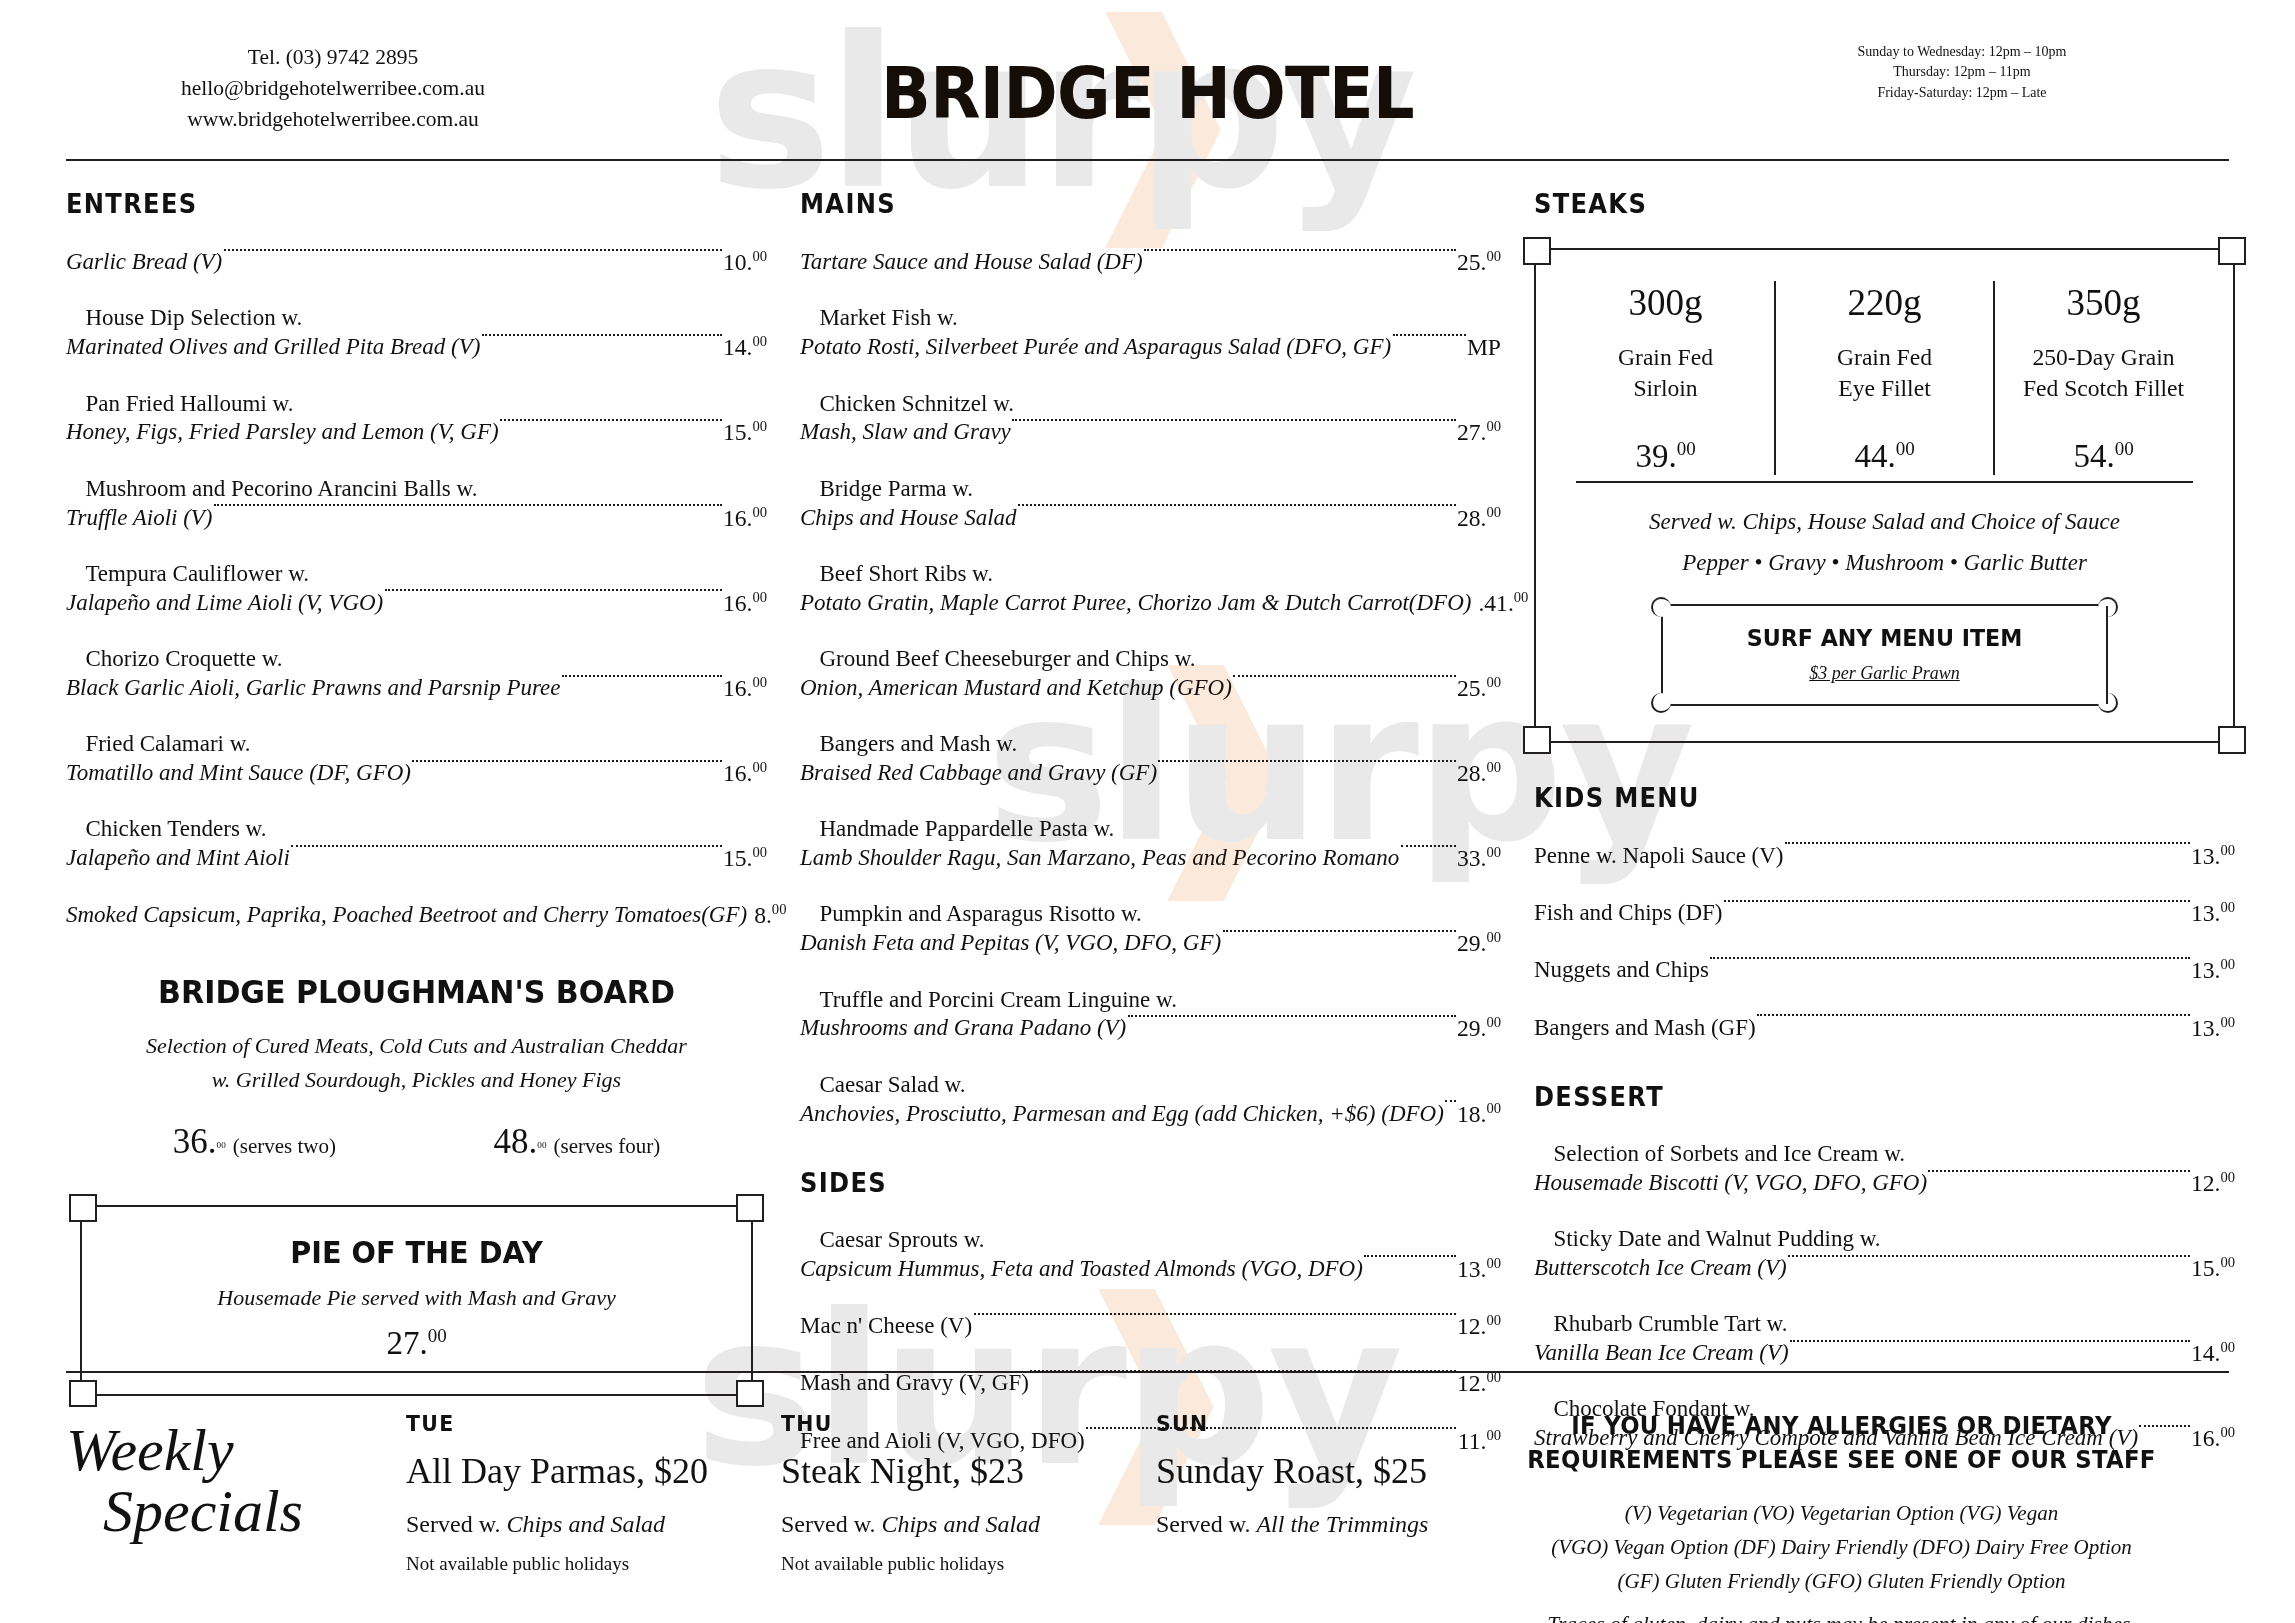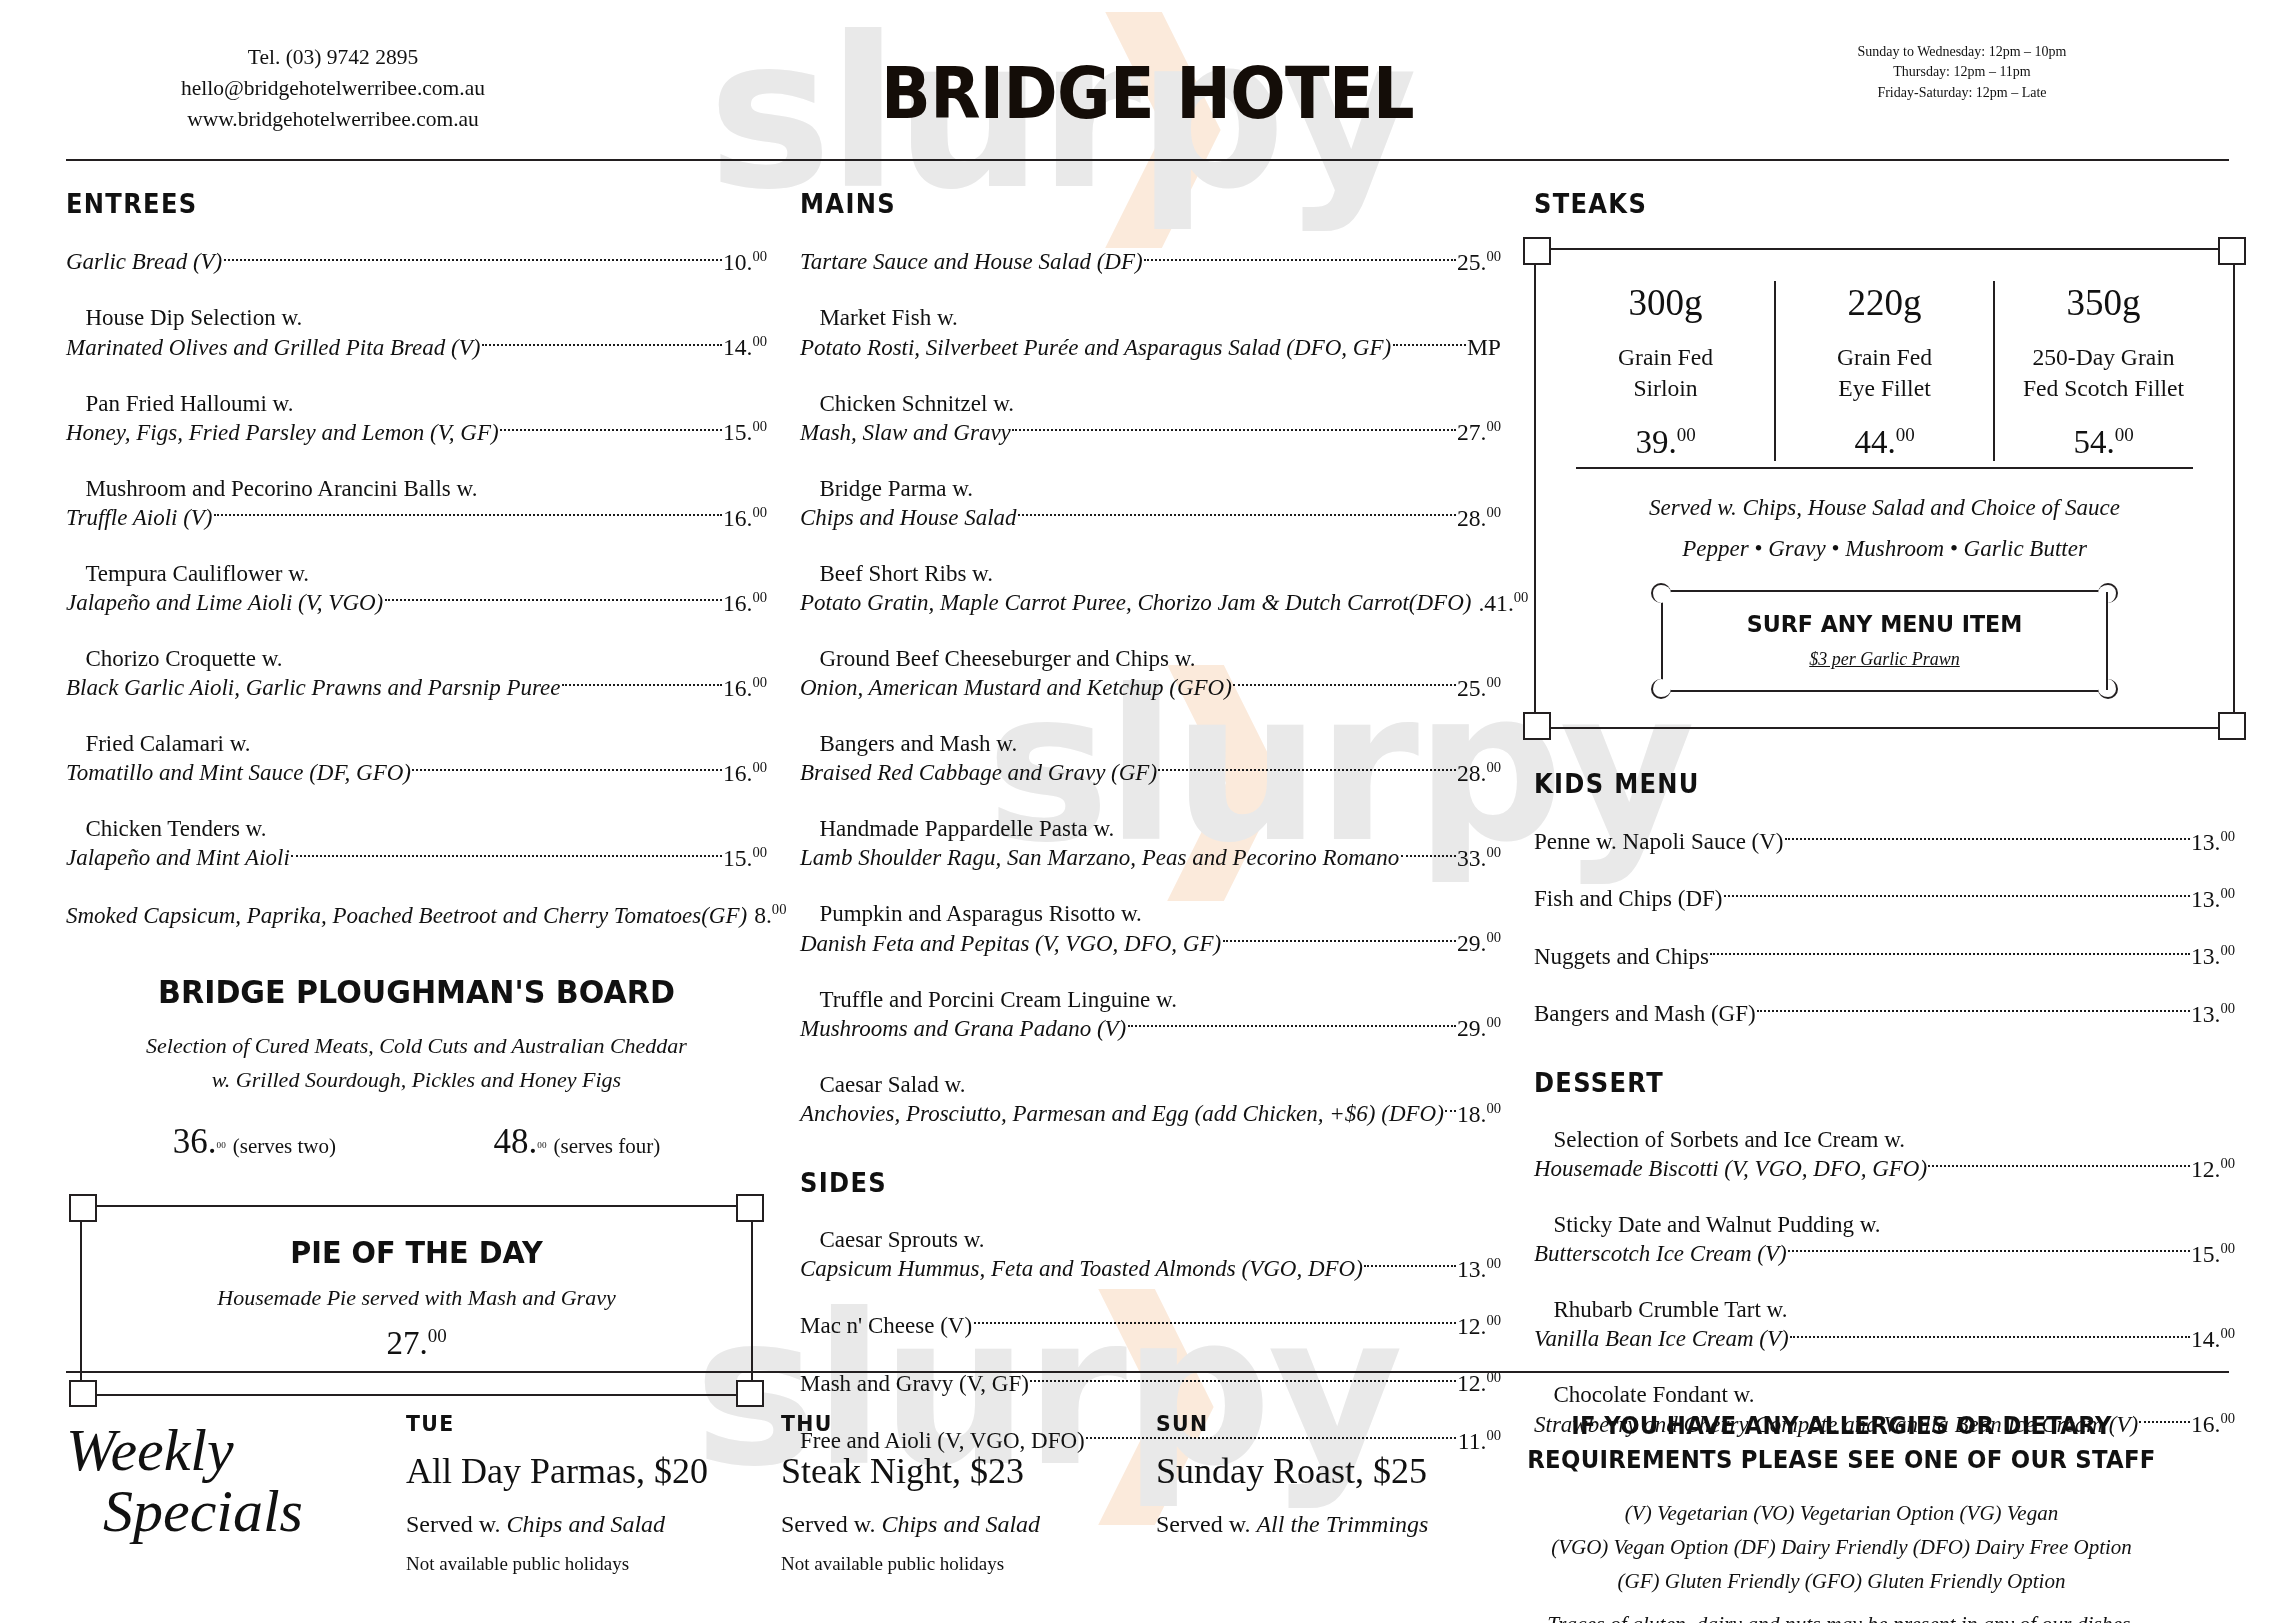--- a/index.html
+++ b/index.html
@@ -88,21 +88,21 @@
 
   
   .item { margin-bottom:29px; }
   .item .nm {
     font-size:23px;
     padding-left:19.4px;
     line-height:1.15;
     margin-bottom:1.4px;
   }
   .dline {
-    display:flex; align-items:center;
+    display:flex; align-items:flex-start;
     font-size:23px; line-height:1.2;
   }
   .dline .ds { font-style:italic; white-space:nowrap; }
   .dline .lead {
     flex:1 1 auto;
     border-bottom:2.1px dotted #1a1a1a;
     margin:0 1.4px 6.2px 1.4px;
     min-width:4.2px;
     height:0.7px;
   }
@@ -161,21 +161,21 @@
   .steakbox {
     position:relative;
     border:2.1px solid #231f20;
     margin-top:9.7px;
     padding:30.5px 21px 28px 21px;
   }
   .steak-grid { display:flex; text-align:center; }
   .steak-col { flex:1 1 33.33%; padding:0 11px; }
   .steak-col + .steak-col { border-left:2.1px solid #231f20; }
   .steak-wt { font-size:37px; margin-bottom:18px; }
-  .steak-desc { font-size:23.6px; line-height:1.35; margin-bottom:19px; }
+  .steak-desc { font-size:23.6px; line-height:1.35; margin-bottom:33px; }
   .steak-pr { font-size:33px; }
   .steak-pr sup { font-size:19px; vertical-align:super; }
   .steak-hr { border-top:2.1px solid #231f20; margin:5.6px 19.4px 0 19.4px; }
   .steak-served {
     text-align:center; font-style:italic; font-size:23px;
     margin-top:21px; line-height:1.55;
   }
   
   .surfbox {
     position:relative;

